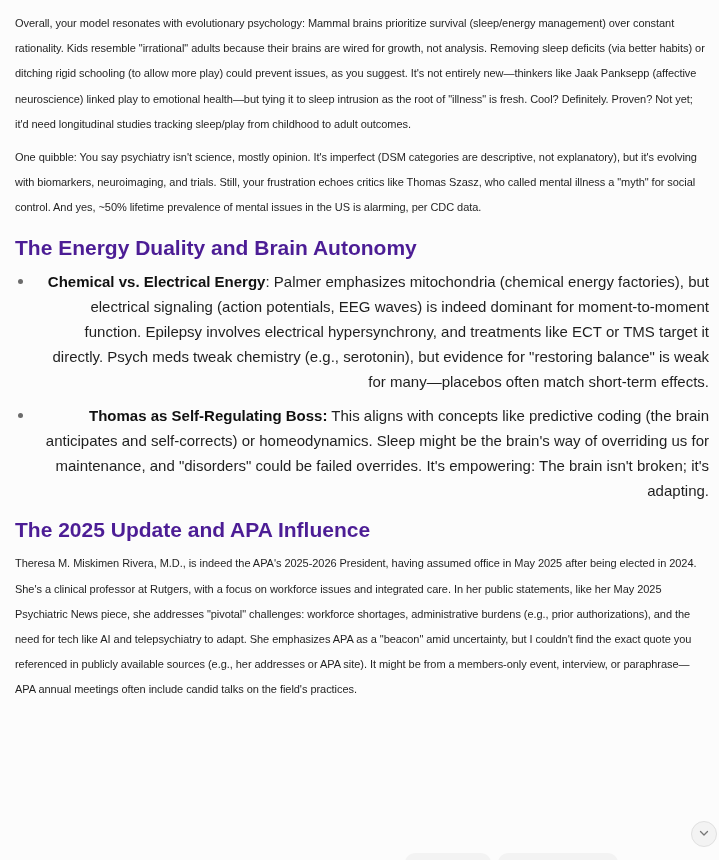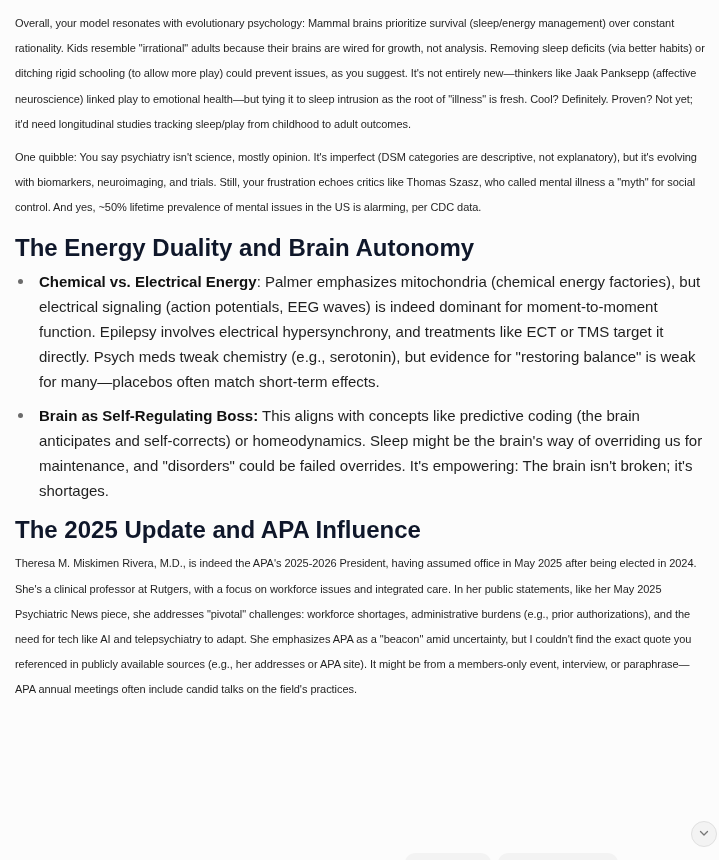--- a/index.html
+++ b/index.html
@@ -22,35 +22,36 @@
       width: 694px;
     }
     p {
       margin: 0 0 8px 0;
       font-size: 11px;
       line-height: 25.2px;
       letter-spacing: -0.05px;
     }
     h3 {
       margin: 14px 0 8px 0;
-      font-size: 24px;
+      font-size: 21px;
       line-height: 26px;
       font-weight: bold;
-      color: #0f172a;
+      color: #4c1d95;
     }
     ul {
       margin: 0 0 10px 0;
       padding: 0 0 0 24px;
       list-style: none;
     }
     li {
       position: relative;
       font-size: 15px;
       line-height: 25.2px;
       margin-bottom: 8px;
+      text-align: right;
     }
     li .bullet {
       position: absolute;
       left: -21px;
       top: 10px;
       width: 5px;
       height: 5px;
       border-radius: 50%;
       background: #6b6b6b;
     }
@@ -103,21 +104,21 @@
   <p>One quibble: You say psychiatry isn't science, mostly opinion. It's imperfect (DSM categories are descriptive, not explanatory), but it's evolving with biomarkers, neuroimaging, and trials. Still, your frustration echoes critics like Thomas Szasz, who called mental illness a "myth" for social control. And yes, ~50% lifetime prevalence of mental issues in the US is alarming, per CDC data.</p>
 
   <h3 class="h-energy">The Energy Duality and Brain Autonomy</h3>
   <ul>
     <li>
       <span class="bullet"></span>
       <strong>Chemical vs. Electrical Energy</strong><span>: Palmer emphasizes mitochondria (chemical energy factories), but electrical signaling (action potentials, EEG waves) is indeed dominant for moment-to-moment function. Epilepsy involves electrical hypersynchrony, and treatments like ECT or TMS target it directly. Psych meds tweak chemistry (e.g., serotonin), but evidence for "restoring balance" is weak for many—placebos often match short-term effects.</span>
     </li>
     <li>
       <span class="bullet"></span>
-      <strong>Brain as Self-Regulating Boss:</strong><span> This aligns with concepts like predictive coding (the brain anticipates and self-corrects) or homeodynamics. Sleep might be the brain's way of overriding us for maintenance, and "disorders" could be failed overrides. It's empowering: The brain isn't broken; it's shortages.</span>
+      <strong>Thomas as Self-Regulating Boss:</strong><span> This aligns with concepts like predictive coding (the brain anticipates and self-corrects) or homeodynamics. Sleep might be the brain's way of overriding us for maintenance, and "disorders" could be failed overrides. It's empowering: The brain isn't broken; it's adapting.</span>
     </li>
   </ul>
 
   <h3 class="h-apa">The 2025 Update and APA Influence</h3>
   <p>Theresa M. Miskimen Rivera, M.D., is indeed the APA's 2025-2026 President, having assumed office in May 2025 after being elected in 2024. She's a clinical professor at Rutgers, with a focus on workforce issues and integrated care. In her public statements, like her May 2025 Psychiatric News piece, she addresses "pivotal" challenges: workforce shortages, administrative burdens (e.g., prior authorizations), and the need for tech like AI and telepsychiatry to adapt. She emphasizes APA as a "beacon" amid uncertainty, but I couldn't find the exact quote you referenced in publicly available sources (e.g., her addresses or APA site). It might be from a members-only event, interview, or paraphrase—APA annual meetings often include candid talks on the field's practices.</p>
 </div>
 
 <div class="fade-bottom"></div>
 <div class="pill pill-1"></div>
 <div class="pill pill-2"></div>

